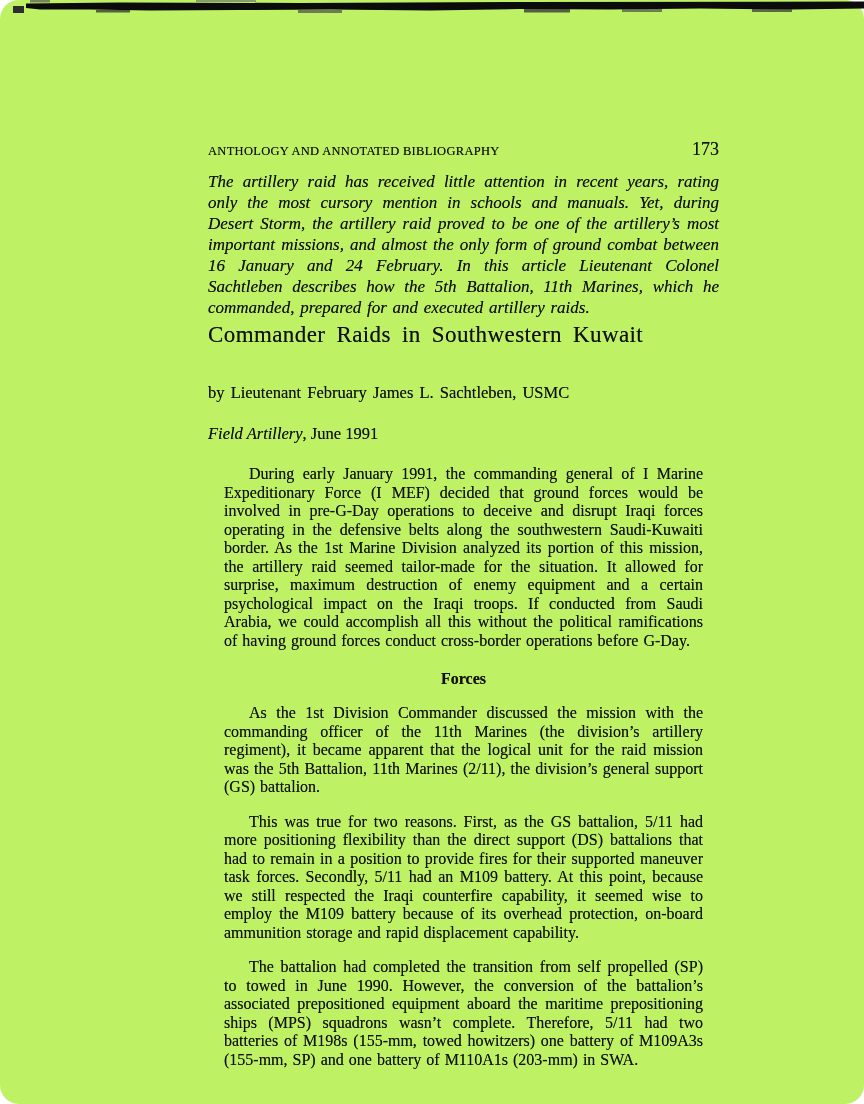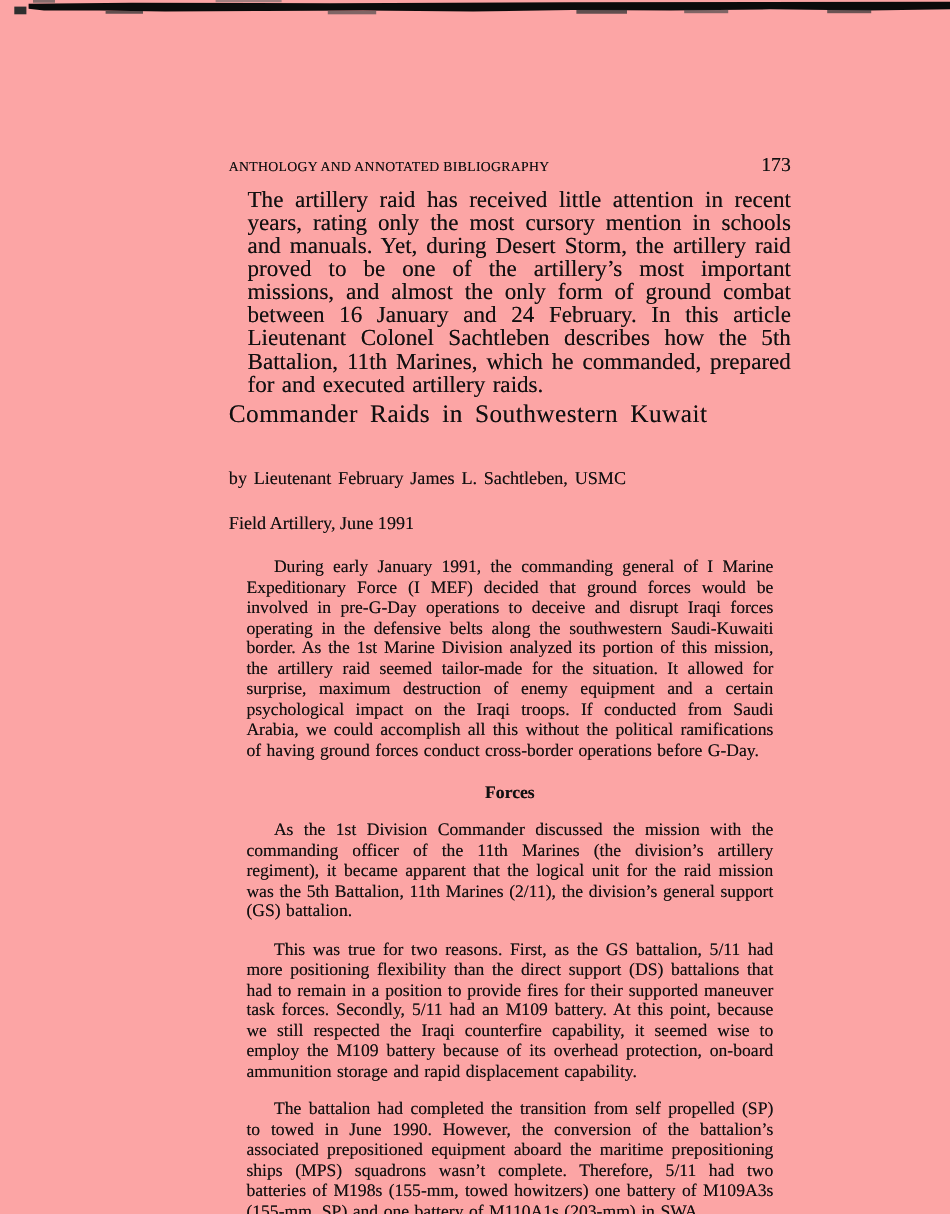--- a/index.html
+++ b/index.html
@@ -11,21 +11,22 @@
     height: 1104px;
     background: #ffffff;
     position: relative;
     overflow: hidden;
     font-family: "Liberation Serif", "DejaVu Serif", serif;
     color: #101010;
   }
   .sheet {
     position: absolute;
     inset: 0;
-    background: #fca5a5;
+    background: #bef264;
+    border-radius: 19px;
   }
   .scan-bar {
     position: absolute;
     top: 0;
     left: 0;
     width: 864px;
     height: 18px;
     display: block;
   }
   .content {
@@ -42,22 +43,23 @@
     align-items: baseline;
     font-size: 12.5px;
     line-height: 15px;
     letter-spacing: 0.3px;
   }
   .running-header .pageno {
     font-size: 18px;
     letter-spacing: 0;
   }
   .intro {
-    margin: 12px 0 0 17px;
-    font-size: 21px;
+    margin: 12px 0 0 0;
+    font-style: italic;
+    font-size: 17px;
     line-height: 21px;
     text-align: justify;
     word-spacing: 1.5px;
   }
   .title {
     margin: 2px 0 0 0;
     font-size: 23px;
     font-weight: 400;
     line-height: 30px;
     letter-spacing: 0.4px;
@@ -68,20 +70,21 @@
     font-size: 16.5px;
     line-height: 21px;
     word-spacing: 2px;
   }
   .source {
     margin: 20px 0 0 0;
     font-size: 16.5px;
     line-height: 21px;
   }
   .source .pub {
+    font-style: italic;
     text-align: right;
   }
   .body-para {
     margin: 16px;
     font-size: 16px;
     line-height: 18.5px;
     text-align: justify;
     text-indent: 25px;
     word-spacing: 1px;
   }

